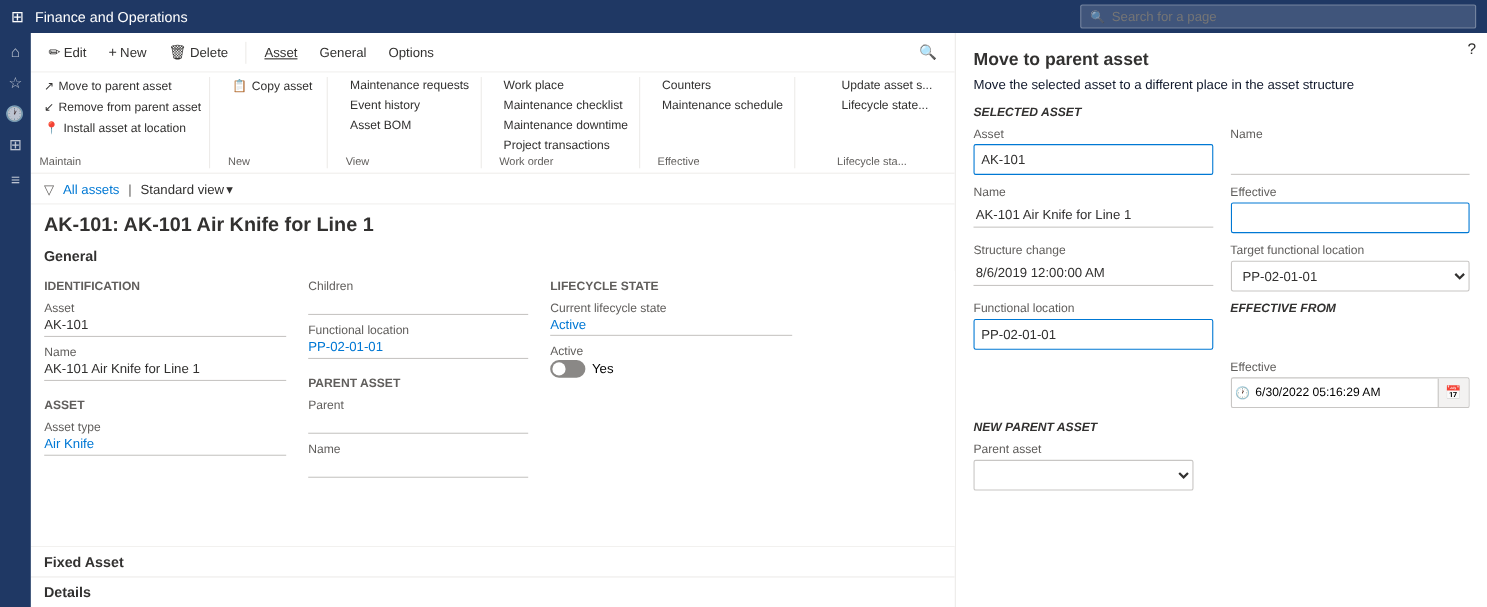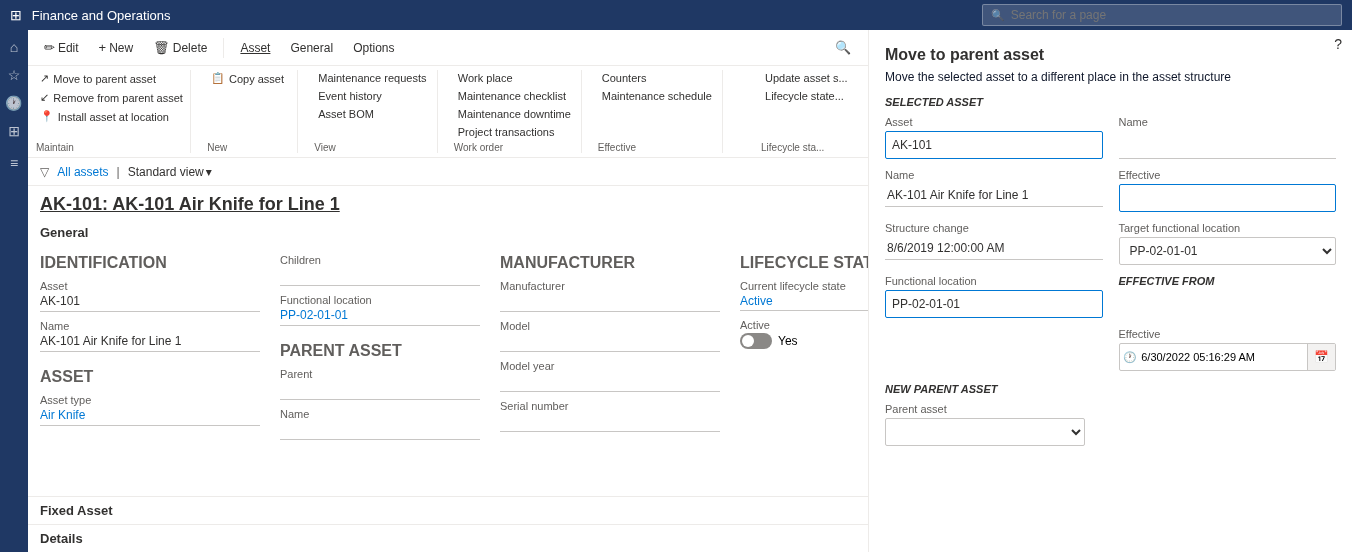--- a/index.html
+++ b/index.html
@@ -162,21 +162,21 @@
     .filter-bar-icon { color: #605e5c; font-size: 12px; }
     .filter-link { color: #0078d4; font-size: 12px; cursor: pointer; text-decoration: none; }
     .filter-sep { color: #605e5c; }
     .filter-dropdown { display: flex; align-items: center; gap: 2px; cursor: pointer; color: #323130; font-size: 12px; }
 
     
     .page-header {
       padding: 8px 12px 4px;
       background: white;
     }
-    .page-title { font-size: 18px; font-weight: 600; color: #323130; text-decoration: underline; }
+    .page-title { font-size: 18px; font-weight: 600; color: #323130; }
 
     
     .section-header {
       padding: 6px 12px;
       font-size: 13px;
       font-weight: 600;
       color: #323130;
       background: white;
       cursor: pointer;
     }
@@ -186,21 +186,21 @@
       padding: 8px 12px;
       background: white;
       display: grid;
       grid-template-columns: 220px 200px 220px 220px auto;
       gap: 0 20px;
       flex: 1;
       overflow-y: auto;
     }
     .form-column { display: flex; flex-direction: column; gap: 8px; }
     .field-group { display: flex; flex-direction: column; gap: 2px; }
-    .field-label { font-size: 16px; color: #605e5c; font-weight: 600; text-transform: uppercase; }
+    .field-label { font-size: 11px; color: #605e5c; font-weight: 600; text-transform: uppercase; }
     .field-sublabel { font-size: 11px; color: #605e5c; }
     .field-value { font-size: 12px; color: #323130; border-bottom: 1px solid #c8c6c4; padding-bottom: 2px; min-height: 18px; }
     .field-value-link { font-size: 12px; color: #0078d4; border-bottom: 1px solid #c8c6c4; padding-bottom: 2px; min-height: 18px; cursor: pointer; }
     .field-value-active { font-size: 12px; color: #0078d4; border-bottom: 1px solid #c8c6c4; padding-bottom: 2px; }
 
     
     .toggle-container { display: flex; align-items: center; gap: 6px; }
     .toggle {
       width: 32px;
       height: 16px;
@@ -530,41 +530,20 @@
       <div class="field-group">
         <div class="field-sublabel">Parent</div>
         <div class="field-value"></div>
       </div>
       <div class="field-group">
         <div class="field-sublabel">Name</div>
         <div class="field-value"></div>
       </div>
     </div>
 
-    <div class="form-column">
-      <div class="field-group">
-        <div class="field-label">MANUFACTURER</div>
-      </div>
-      <div class="field-group">
-        <div class="field-sublabel">Manufacturer</div>
-        <div class="field-value"></div>
-      </div>
-      <div class="field-group">
-        <div class="field-sublabel">Model</div>
-        <div class="field-value"></div>
-      </div>
-      <div class="field-group">
-        <div class="field-sublabel">Model year</div>
-        <div class="field-value"></div>
-      </div>
-      <div class="field-group">
-        <div class="field-sublabel">Serial number</div>
-        <div class="field-value"></div>
-      </div>
-    </div>
 
     <div class="form-column">
       <div class="field-group">
         <div class="field-label">LIFECYCLE STATE</div>
       </div>
       <div class="field-group">
         <div class="field-sublabel">Current lifecycle state</div>
         <div class="field-value-active">Active</div>
       </div>
       <div class="field-group">

